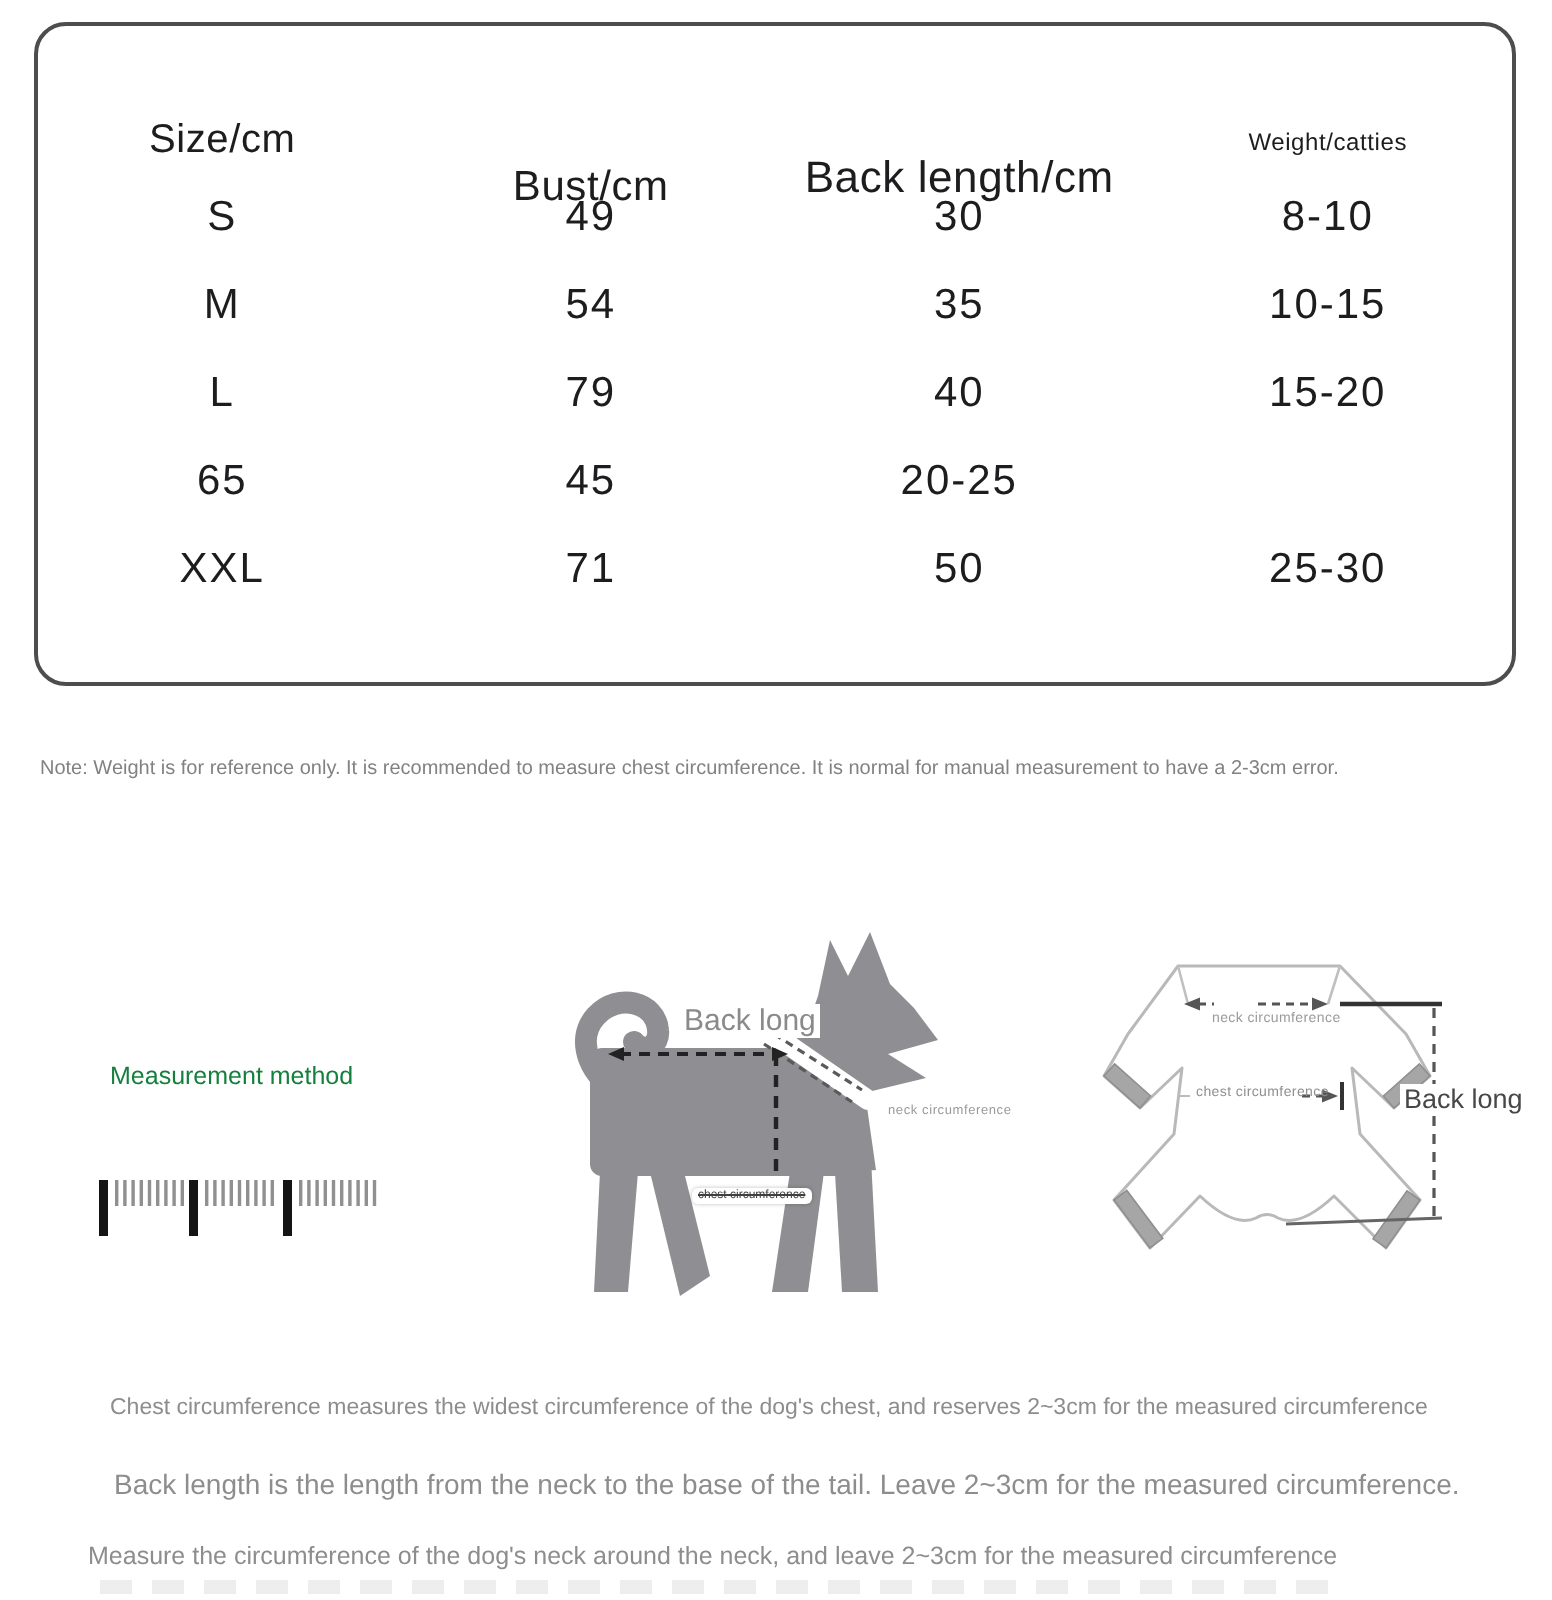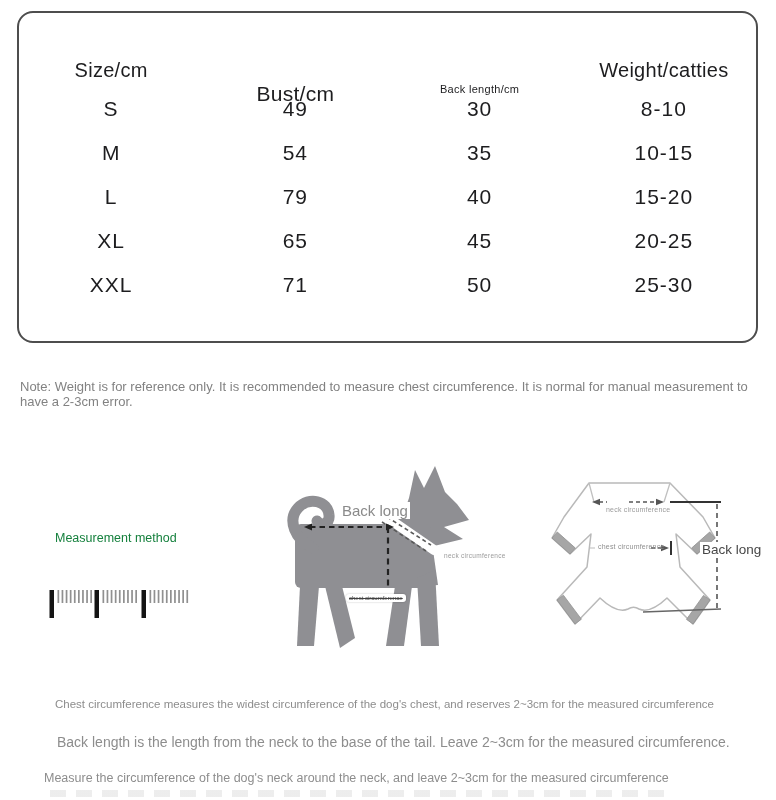--- a/index.html
+++ b/index.html
@@ -12,24 +12,24 @@
     position:absolute;left:17px;top:11px;width:741px;height:332px;
     border:2px solid #4d4d4d;border-radius:16px;box-sizing:border-box;
     padding-top:22px;background:#fff;
   }
   .t-row{display:grid;grid-template-columns:repeat(4,1fr);align-items:center;height:44px;}
   .t-row.t-head{height:52px;}
   .t-cell{text-align:center;color:#1d1d1f;letter-spacing:1px;font-size:21px;}
   .t-head .t-cell{letter-spacing:.3px;}
   .t-head .h0{font-size:20px;}
   .t-head .h1{font-size:21px;margin-top:47px;}
-  .t-head .h2{font-size:11px;margin-top:36px;}
-  .t-head .h3{font-size:20px;}
-  
-  .note{position:absolute;left:20px;top:379px;width:746px;font-size:13px;color:#828282;}
+  .t-head .h2{font-size:22px;margin-top:36px;}
+  .t-head .h3{font-size:12px;}
+  
+  .note{position:absolute;left:20px;top:379px;width:746px;font-size:10px;color:#828282;}
   
   .m-title-small{position:absolute;left:55px;top:531px;font-size:12.5px;color:#15803d;}
   .m-title-large{position:absolute;left:58px;top:556px;font-size:16.5px;letter-spacing:.5px;color:#4f4f4f;}
   .ruler-svg{position:absolute;left:46px;top:587px;}
   
   .dog-svg{position:absolute;left:283px;top:460px;}
   .garment-svg{position:absolute;left:545px;top:472px;}
   .lbl{position:absolute;white-space:nowrap;}
   .dog-backlong{left:340px;top:502px;font-size:15px;color:#8a8a8a;background:#fff;padding:0 2px;}
   .dog-neck{left:444px;top:552px;font-size:6.5px;letter-spacing:.3px;color:#9a9a9a;}
@@ -74,21 +74,20 @@
       <span class="t-cell">35</span>
       <span class="t-cell">10-15</span>
     </div>
     <div class="t-row">
       <span class="t-cell">L</span>
       <span class="t-cell">79</span>
       <span class="t-cell">40</span>
       <span class="t-cell">15-20</span>
     </div>
     <div class="t-row">
-      <span class="t-cell">XL</span>
       <span class="t-cell">65</span>
       <span class="t-cell">45</span>
       <span class="t-cell">20-25</span>
     </div>
     <div class="t-row">
       <span class="t-cell">XXL</span>
       <span class="t-cell">71</span>
       <span class="t-cell">50</span>
       <span class="t-cell">25-30</span>
     </div>

